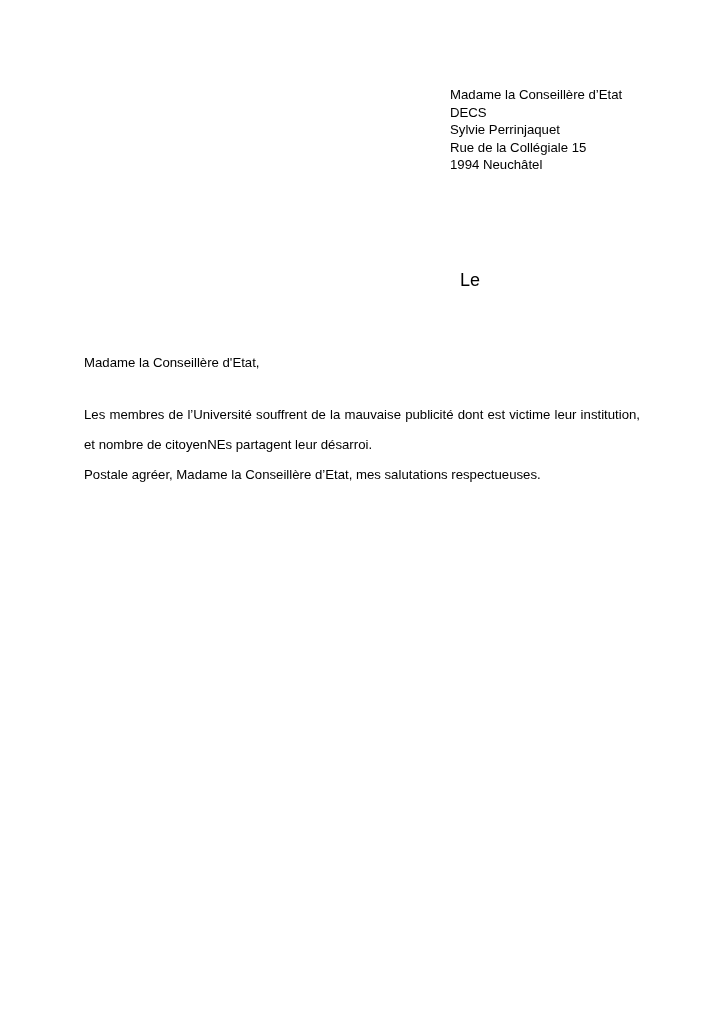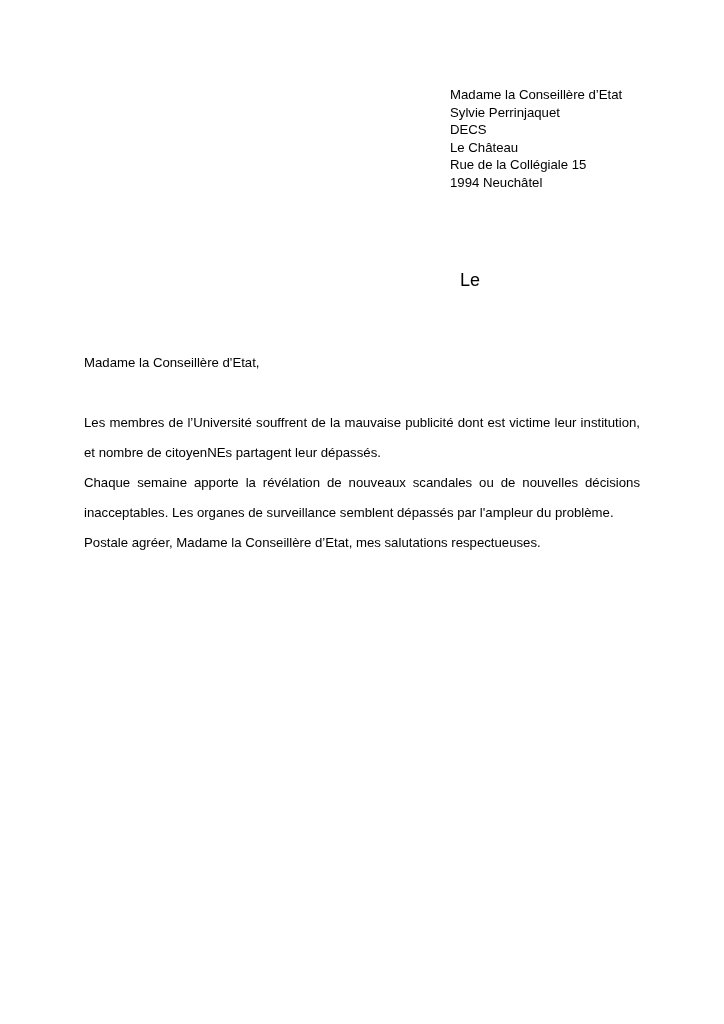--- a/index.html
+++ b/index.html
@@ -50,48 +50,46 @@
   
   .letter-body {
     position: absolute;
     left: 84px;
     top: 348px;
     width: 556px;
     font-size: 13.2px;
     line-height: 30px;
   }
   .salutation {
-    margin: 0 0 30px 0;
+    margin: 0 0 22px 0;
     text-align: left;
   }
   .body-para {
     margin: 0;
     text-align: justify;
     text-justify: inter-word;
   }
   .body-para:last-child {
     text-align: left;
   }
 </style>
 </head>
 <body>
 
 <div class="page">
 
   <div class="address-block">
     <span class="address-line">Madame la Conseillère d’Etat</span>
+    <span class="address-line">DECS</span>
     <span class="address-line">Sylvie Perrinjaquet</span>
-    <span class="address-line">DECS</span>
-    <span class="address-line">Le Château</span>
     <span class="address-line">Rue de la Collégiale 15</span>
     <span class="address-line">1994 Neuchâtel</span>
   </div>
 
   <div class="date-line">Le</div>
 
   <div class="letter-body">
     <p class="salutation">Madame la Conseillère d'Etat,</p>
-    <p class="body-para">Les membres de l’Université souffrent de la mauvaise publicité dont est victime leur institution, et nombre de citoyenNEs partagent leur dépassés.</p>
-    <p class="body-para">Chaque semaine apporte la révélation de nouveaux scandales ou de nouvelles décisions inacceptables. Les organes de surveillance semblent dépassés par l'ampleur du problème.</p>
+    <p class="body-para">Les membres de l’Université souffrent de la mauvaise publicité dont est victime leur institution, et nombre de citoyenNEs partagent leur désarroi.</p>
     <p class="body-para">Postale agréer, Madame la Conseillère d’Etat, mes salutations respectueuses.</p>
   </div>
 
 </div>
 
 </body></html>

